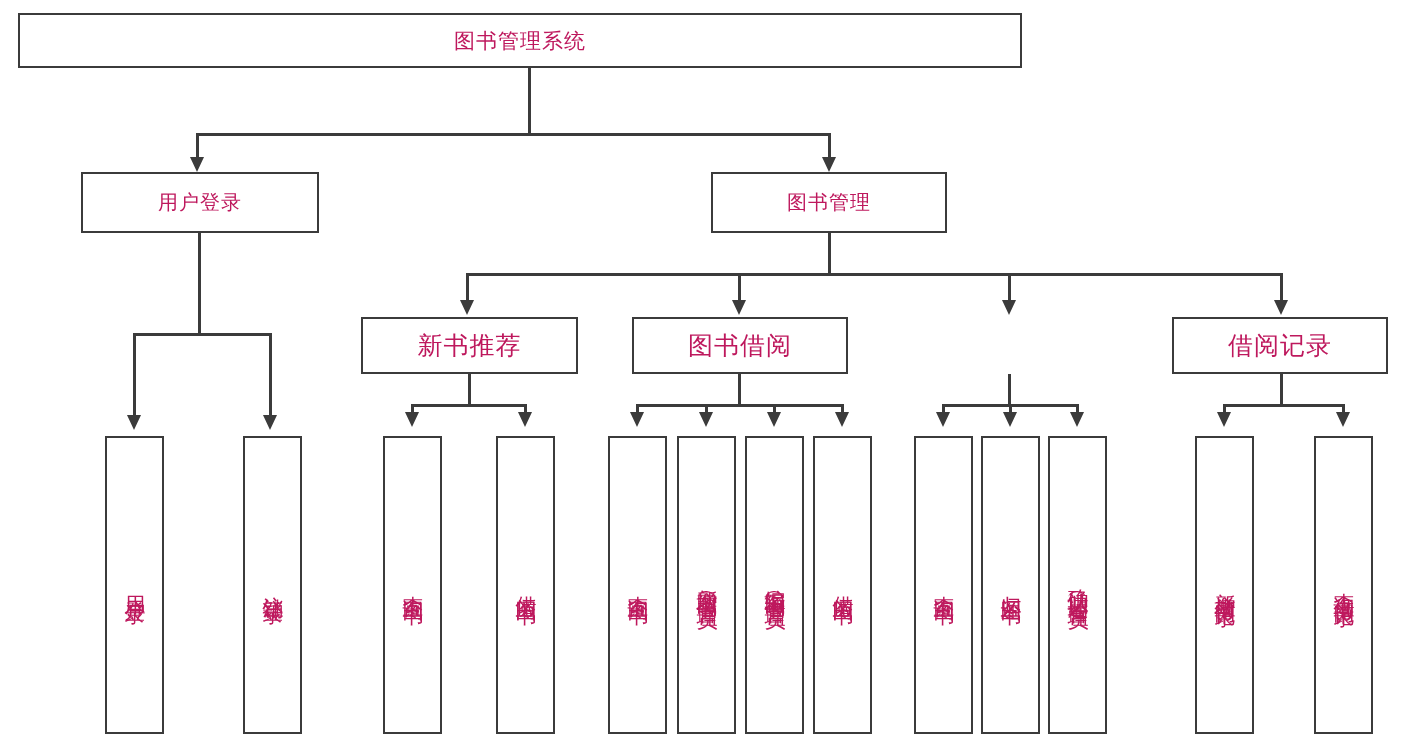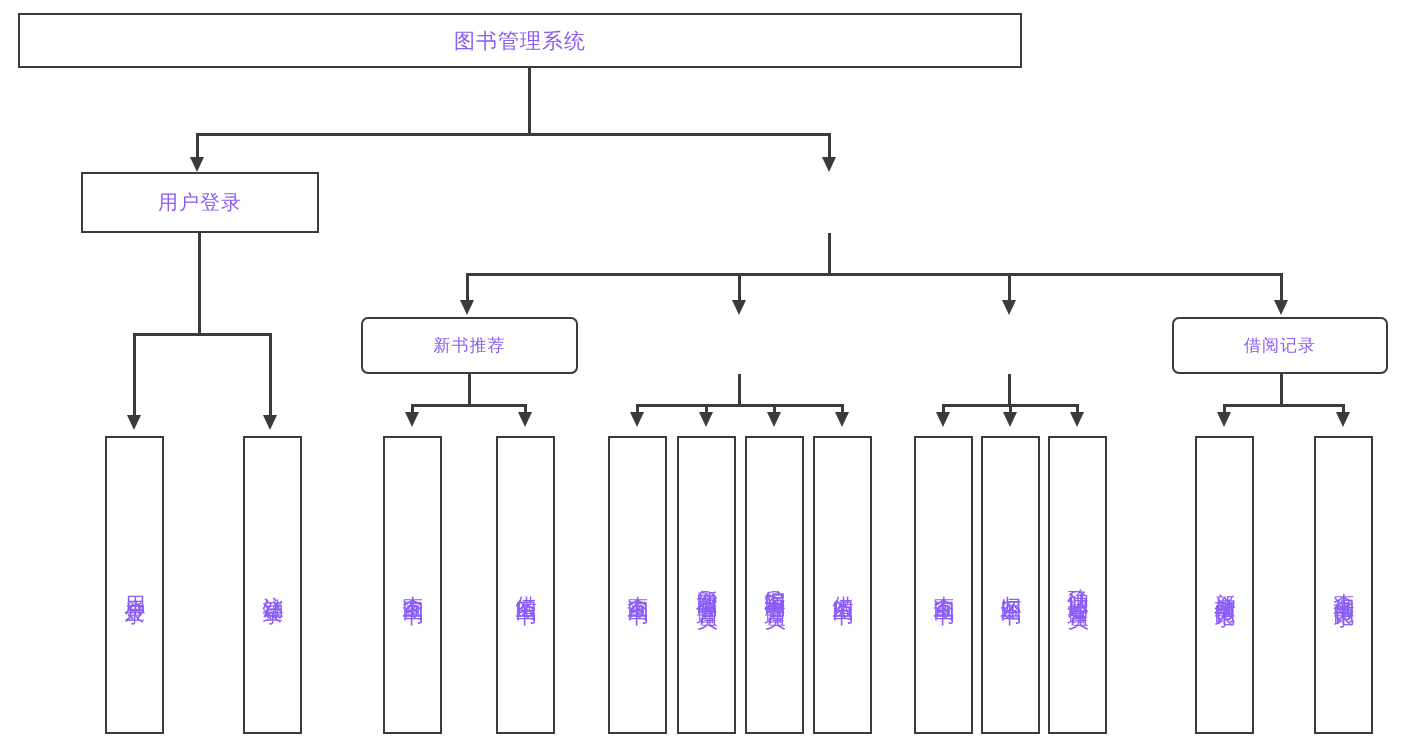--- a/index.html
+++ b/index.html
@@ -16,26 +16,26 @@
   }
   
   .node{
     position:absolute;
     box-sizing:border-box;
     background:#ffffff;
     border:2px solid #3b3b3b;
     display:flex;
     align-items:center;
     justify-content:center;
-    color:#8b5cf6;
+    color:#be185d;
     letter-spacing:1px;
   }
   .node.root{font-size:21px;}
   .node.lvl1{font-size:20px;}
-  .node.lvl2{font-size:17px;border-radius:7px;}
+  .node.lvl2{font-size:25px;}
   .node.leaf{
     writing-mode:vertical-rl;
     text-orientation:upright;
     font-size:21px;
     line-height:1.18;
     letter-spacing:3px;
     padding:6px 0;
     align-items:center;
     justify-content:center;
     white-space:normal;
@@ -88,20 +88,23 @@
   <div class="vline" style="left:196px; top:133px; height:26px;"></div>
   <div class="arrow" style="left:190px; top:157px;"></div>
 
   <div class="vline" style="left:828px; top:133px; height:26px;"></div>
   <div class="arrow" style="left:822px; top:157px;"></div>
 
   <div class="node lvl1" style="left:81px; top:172px; width:238px; height:61px;">
     <span>用户登录</span>
   </div>
 
+  <div class="node lvl1" style="left:711px; top:172px; width:236px; height:61px;">
+    <span>图书管理</span>
+  </div>
 
   <div class="vline" style="left:198px; top:233px; height:102px;"></div>
   <div class="hline" style="left:133px; top:333px; width:138px;"></div>
   <div class="vline" style="left:133px; top:333px; height:84px;"></div>
   <div class="arrow" style="left:127px; top:415px;"></div>
   <div class="vline" style="left:269px; top:333px; height:84px;"></div>
   <div class="arrow" style="left:263px; top:415px;"></div>
 
   <div class="vline" style="left:828px; top:233px; height:42px;"></div>
   <div class="hline" style="left:466px; top:273px; width:817px;"></div>
@@ -110,20 +113,23 @@
   <div class="vline" style="left:738px; top:273px; height:29px;"></div>
   <div class="arrow" style="left:732px; top:300px;"></div>
   <div class="vline" style="left:1008px; top:273px; height:29px;"></div>
   <div class="arrow" style="left:1002px; top:300px;"></div>
   <div class="vline" style="left:1280px; top:273px; height:29px;"></div>
   <div class="arrow" style="left:1274px; top:300px;"></div>
 
   <div class="node lvl2" style="left:361px; top:317px; width:217px; height:57px;">
     <span>新书推荐</span>
   </div>
+  <div class="node lvl2" style="left:632px; top:317px; width:216px; height:57px;">
+    <span>图书借阅</span>
+  </div>
   <div class="node lvl2" style="left:1172px; top:317px; width:216px; height:57px;">
     <span>借阅记录</span>
   </div>
 
   <div class="vline" style="left:468px; top:374px; height:32px;"></div>
   <div class="hline" style="left:411px; top:404px; width:116px;"></div>
   <div class="vline" style="left:411px; top:404px; height:12px;"></div>
   <div class="arrow" style="left:405px; top:412px;"></div>
   <div class="vline" style="left:524px; top:404px; height:12px;"></div>
   <div class="arrow" style="left:518px; top:412px;"></div>

